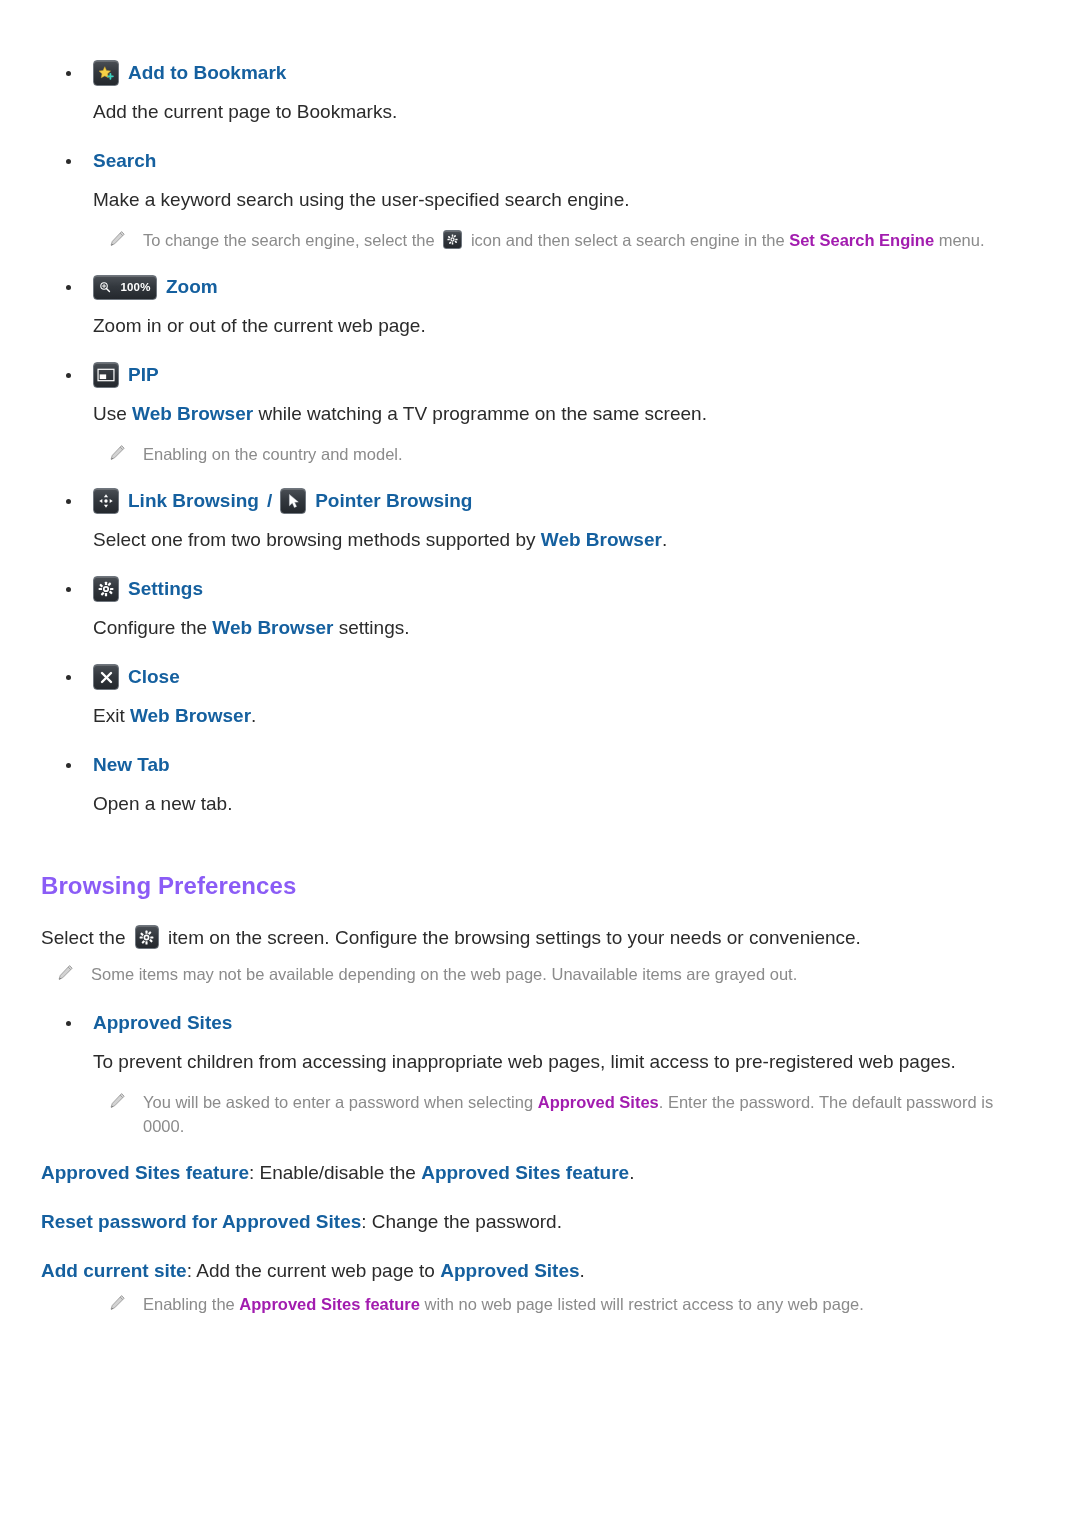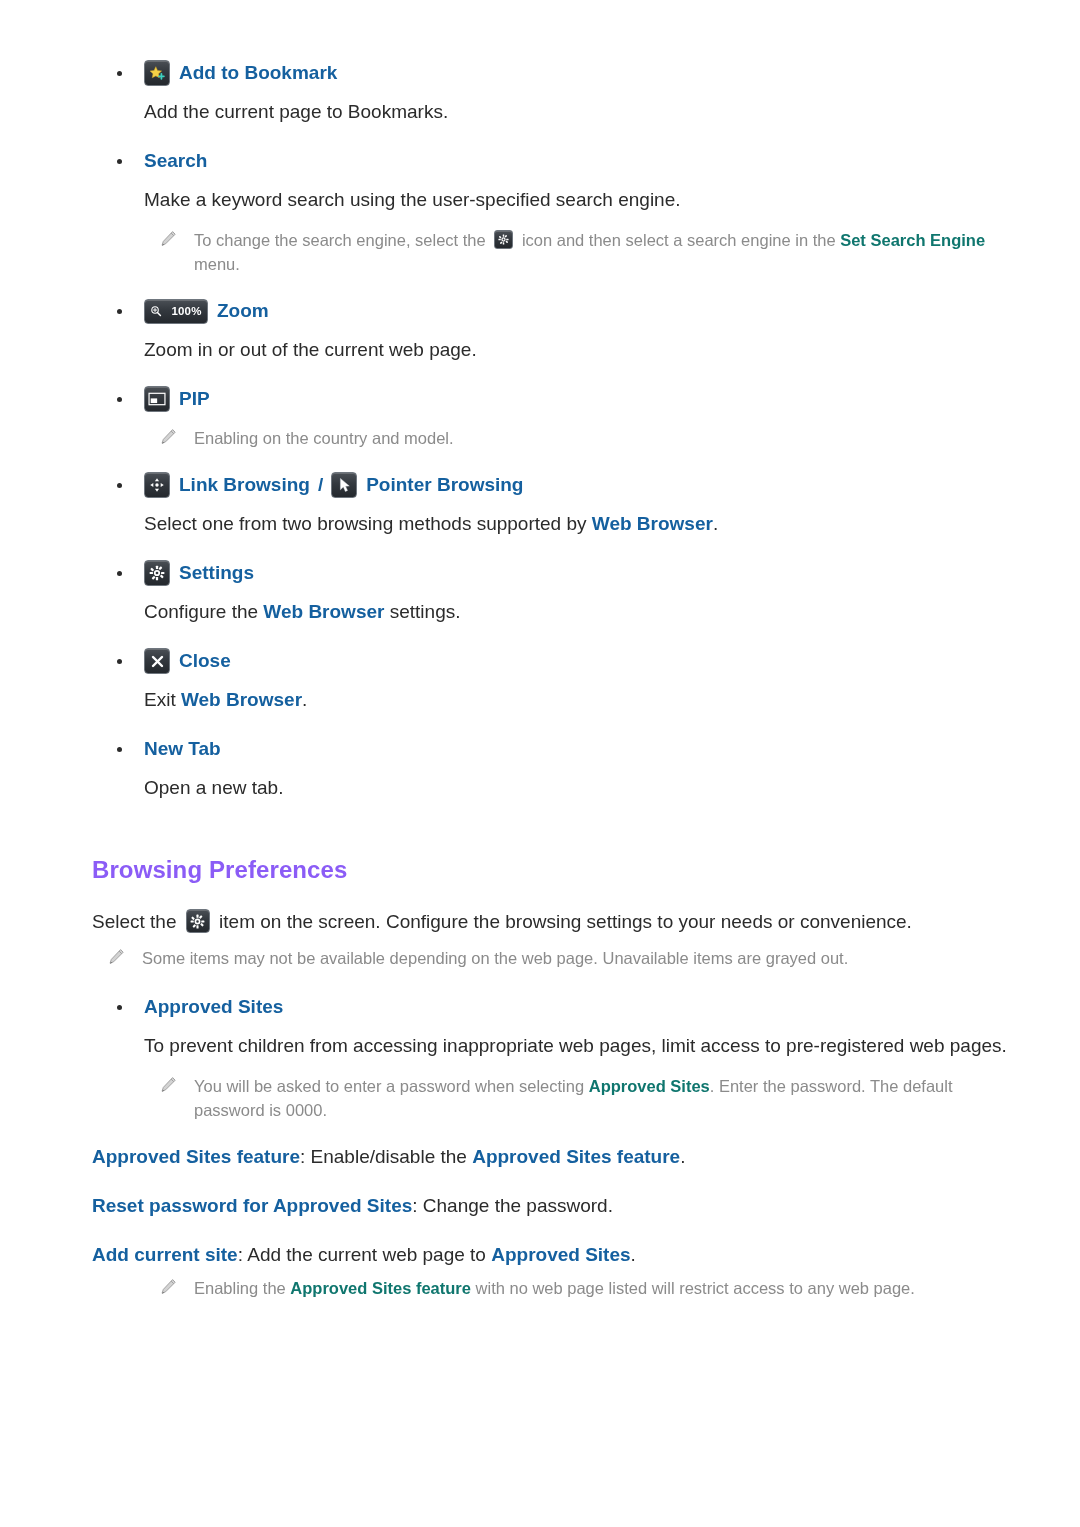--- a/index.html
+++ b/index.html
@@ -12,21 +12,21 @@
     height: 1527px;
     font-family: "Liberation Sans", sans-serif;
     color: #2b2b2b;
     -webkit-font-smoothing: antialiased;
   }
   .page {
     position: relative;
     width: 1080px;
     height: 1527px;
     box-sizing: border-box;
-    padding: 60px 70px 0 92px;
+    padding: 60px 70px 0 41px;
   }
   .bluebold { color: #15609f; font-weight: bold; }
   .heading {
     color: #8b5cf6;
     font-size: 24px;
     font-weight: bold;
     letter-spacing: 0.1px;
     margin: 0;
   }
 
@@ -72,21 +72,21 @@
   
   .note {
     position: relative;
     padding-left: 50px;
     margin-top: 14px;
     font-size: 16.5px;
     line-height: 24px;
     color: #8b8b8b;
     max-width: 900px;
   }
-  .note .blue, .note .bluebold { color: #0f766e; }
+  .note .blue, .note .bluebold { color: #a21caf; }
   .pencil {
     position: absolute;
     left: 14px;
     top: 1px;
     width: 20px;
     height: 20px;
   }
 
   
   .chip {
@@ -224,20 +224,23 @@
     <div class="bullet-title">
       <span class="chip chip-sq">
         <span class="chip-center">
           <svg width="18" height="14" viewBox="0 0 24 18">
             <rect x="1.4" y="1.4" width="21.2" height="15.2" fill="none" stroke="#ffffff" stroke-width="1.6"></rect>
             <rect x="3.6" y="8.2" width="8.6" height="6.2" fill="#ffffff"></rect>
           </svg>
         </span>
       </span>
       <span>PIP</span>
+    </div>
+    <div class="desc">
+      <span>Use </span><span class="bluebold">Web Browser</span><span> while watching a TV programme on the same screen.</span>
     </div>
     <div class="note">
       <span class="pencil">
         <svg width="20" height="20" viewBox="0 0 20 20">
           <path d="M14.6 2.6 L17.2 5.2 L7.6 14.8 L4.1 16.2 L5.3 12.4 Z" fill="#d3d3d3" stroke="#9b9b9b" stroke-width="0.9" stroke-linejoin="round"></path>
           <path d="M13.1 4.1 L15.7 6.7" stroke="#9b9b9b" stroke-width="0.9"></path>
           <path d="M4.1 16.2 L6.1 15.4" stroke="#7d7d7d" stroke-width="1"></path>
         </svg>
       </span>
       <span>Enabling on the country and model.</span>

